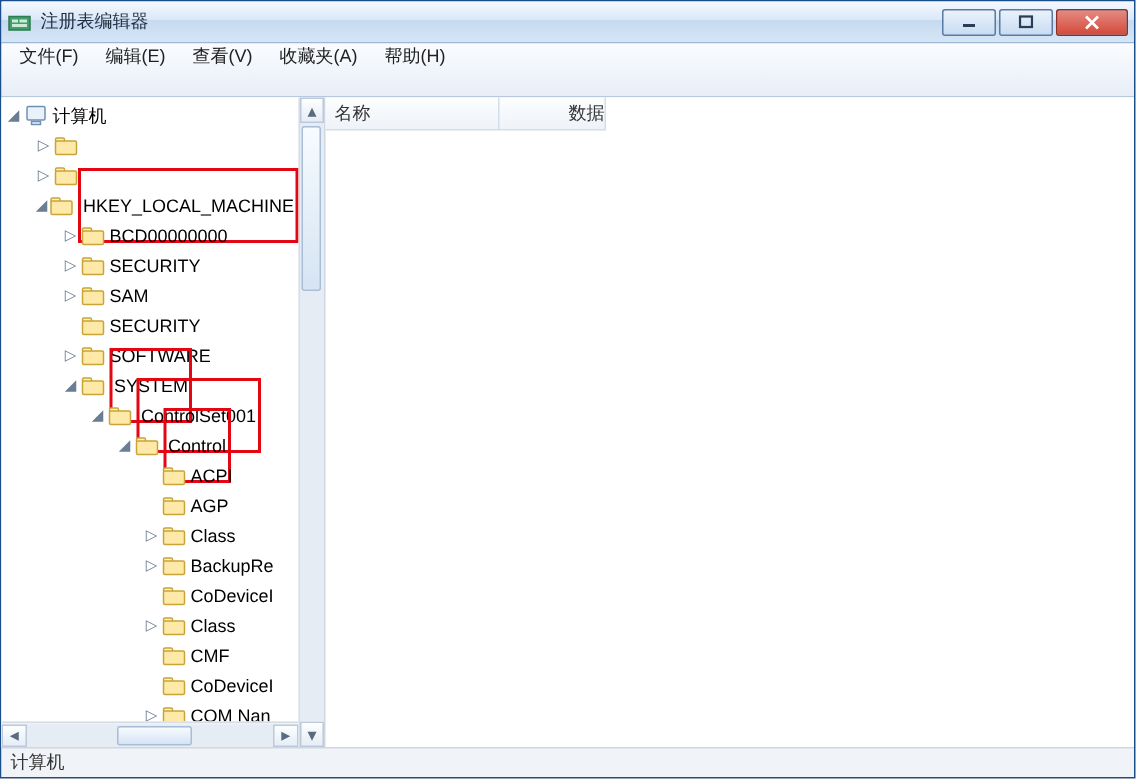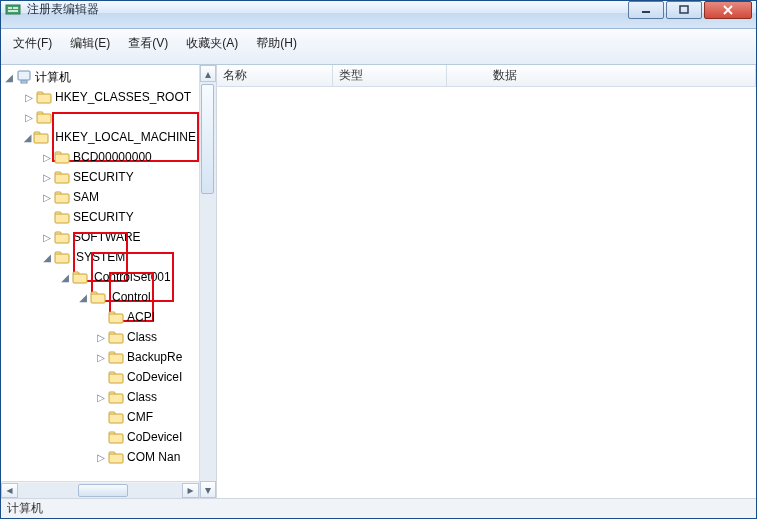--- a/index.html
+++ b/index.html
@@ -1,25 +1,25 @@
 <!DOCTYPE html>
 <html><head>
 <meta charset="utf-8">
 <style>
   * { box-sizing: border-box; margin: 0; padding: 0; font-family: "Microsoft YaHei", "Segoe UI", Tahoma, sans-serif; font-size: 12px; }
   body { background: #666; width: 757px; height: 519px; overflow: hidden; }
   .window { width: 757px; height: 519px; display: flex; flex-direction: column; border: 1px solid #1a4e8a; background: #fff; }
-  .titlebar { height: 28px; background: linear-gradient(to bottom, #f4f9ff 0%, #dbe8f8 45%, #c6d9ef 46%, #d6e6f7 100%); display: flex; padding: 0 4px; border-bottom: 1px solid #9cb7d6; }
+  .titlebar { height: 28px; background: linear-gradient(to bottom, #f4f9ff 0%, #dbe8f8 45%, #c6d9ef 46%, #d6e6f7 100%); display: flex; align-items: center; padding: 0 4px; border-bottom: 1px solid #9cb7d6; }
   .titlebar-icon { width: 16px; height: 16px; margin-right: 6px; }
   .titlebar-title { flex: 1; color: #1f2c3d; }
   .winbtns { display: flex; gap: 2px; }
   .winbtn { width: 36px; height: 18px; border: 1px solid #5a7aa4; border-radius: 2px; display: flex; align-items: center; justify-content: center; background: linear-gradient(to bottom,#eaf2fb,#c8dcf2); }
   .winbtn.close { width: 48px; background: linear-gradient(to bottom,#e58a82,#d34a3a); border-color:#8b2f24; }
   .winbtn svg { display:block; }
-  .menubar { height: 36px; background: linear-gradient(to bottom,#fafcff,#e7eef8); border-bottom:1px solid #b8c9de; display:flex; align-items:flex-start; padding: 4px 4px; gap: 2px; }
+  .menubar { height: 36px; background: linear-gradient(to bottom,#fafcff,#e7eef8); border-bottom:1px solid #b8c9de; display:flex; align-items:flex-end; padding: 16px 4px; gap: 2px; }
   .menubar span { padding: 2px 8px; color:#222; }
   .client { flex:1; display:flex; min-height:0; background:#fff; }
   .left-pane { width: 216px; border-right:1px solid #d0d7e1; display:flex; flex-direction:column; min-height:0; background:#fff; }
   .tree-wrap { flex:1; overflow:hidden; position:relative; }
   .tree { position:absolute; top:0; left:0; right:0; bottom:17px; overflow:hidden; padding-top:2px; }
   .hscroll { position:absolute; left:0; right:0; bottom:0; height:17px; background:#eef2f7; border-top:1px solid #d5dde7; display:flex; align-items:center; }
   .hscroll .arrow { width:17px; height:15px; background:linear-gradient(to bottom,#fdfefe,#e6edf6); border:1px solid #bcc9da; display:flex; align-items:center; justify-content:center; color:#5a6b80; }
   .hscroll .track { flex:1; height:15px; background:#e6ecf4; position:relative; }
   .hscroll .thumb { position:absolute; top:1px; left:60px; width:50px; height:13px; background:linear-gradient(to bottom,#f6fbff,#d6e4f3); border:1px solid #a9bdd6; border-radius:2px; }
   .vscroll { width:17px; background:#eef2f7; border-left:1px solid #d5dde7; display:flex; flex-direction:column; }
@@ -28,21 +28,21 @@
   .vscroll .thumb { position:absolute; left:1px; top:2px; width:13px; height:110px; background:linear-gradient(to bottom,#f6fbff,#d6e4f3); border:1px solid #a9bdd6; border-radius:2px; }
   .row { height:20px; display:flex; align-items:center; white-space:nowrap; position:relative; }
   .row .twisty { width:12px; display:flex; justify-content:center; color:#6b7d93; font-size:10px; }
   .row .icon { width:16px; height:16px; margin:0 3px 0 1px; flex:none; }
   .row .lbl { color:#000; }
   .hl { border:2px solid #e30613; padding:16px 1px; margin:-1px 0; }
   .indent { display:inline-block; flex:none; }
   .folder-svg rect.body { fill:#ffe9a9; stroke:#c9a436; }
   .folder-svg rect.tab { fill:#fff0c2; stroke:#c9a436; }
   .computer-svg rect { fill:#e9f2fb; stroke:#6f90b6; }
-  .right-pane { flex:1; display:flex; flex-direction:column; }
+  .right-pane { flex:1; display:flex; flex-direction:row; }
   .rheader { height:22px; background:linear-gradient(to bottom,#fdfefe,#eef3f9); border-bottom:1px solid #d5dde7; display:flex; }
   .rheader .col { border-right:1px solid #d5dde7; display:flex; align-items:center; padding-left:6px; color:#333; }
   .rheader .col.name { width:116px; }
   .rheader .col.type { width:114px; }
   .rheader .col.data { flex:1;margin-left:40px; }
   .statusbar { height:20px; background:#f0f3f7; border-top:1px solid #d0d7e1; display:flex; align-items:center; padding:0 6px; color:#333; }
 </style>
 </head>
 <body>
 
@@ -97,21 +97,20 @@
                 </svg>
                 <span class="lbl">计算机</span>
               </div>
               <div class="row">
                 <span class="indent" style="width:22px"></span>
                 <span class="twisty">▷</span>
                 <svg class="icon folder-svg" viewBox="0 0 16 16">
                   <rect class="tab" x="1" y="3" width="6" height="3" rx="1"></rect>
                   <rect class="body" x="1" y="5" width="14" height="9" rx="1"></rect>
                 </svg>
-                <span class="lbl">HKEY_CLASSES_ROOT</span>
               </div>
               <div class="row">
                 <span class="indent" style="width:22px"></span>
                 <span class="twisty">▷</span>
                 <svg class="icon folder-svg" viewBox="0 0 16 16">
                   <rect class="tab" x="1" y="3" width="6" height="3" rx="1"></rect>
                   <rect class="body" x="1" y="5" width="14" height="9" rx="1"></rect>
                 </svg>
               </div>
               <div class="row">
@@ -196,20 +195,29 @@
                 <span class="lbl hl">Control</span>
               </div>
               <div class="row">
                 <span class="indent" style="width:94px"></span>
                 <span class="twisty"></span>
                 <svg class="icon folder-svg" viewBox="0 0 16 16">
                   <rect class="tab" x="1" y="3" width="6" height="3" rx="1"></rect>
                   <rect class="body" x="1" y="5" width="14" height="9" rx="1"></rect>
                 </svg>
                 <span class="lbl">ACPI</span>
+              </div>
+              <div class="row">
+                <span class="indent" style="width:94px"></span>
+                <span class="twisty"></span>
+                <svg class="icon folder-svg" viewBox="0 0 16 16">
+                  <rect class="tab" x="1" y="3" width="6" height="3" rx="1"></rect>
+                  <rect class="body" x="1" y="5" width="14" height="9" rx="1"></rect>
+                </svg>
+                <span class="lbl">AGP</span>
               </div>
               <div class="row">
                 <span class="indent" style="width:94px"></span>
                 <span class="twisty">▷</span>
                 <svg class="icon folder-svg" viewBox="0 0 16 16">
                   <rect class="tab" x="1" y="3" width="6" height="3" rx="1"></rect>
                   <rect class="body" x="1" y="5" width="14" height="9" rx="1"></rect>
                 </svg>
                 <span class="lbl">Class</span>
               </div>
@@ -282,21 +290,20 @@
               <div class="thumb"></div>
             </div>
           <div class="arrow">▾</div>
         </div>
       </div>
     </div>
 
     <div class="right-pane">
       <div class="rheader">
         <div class="col name">名称</div>
-        <div class="col type">类型</div>
         <div class="col data">数据</div>
       </div>
       <div style="flex:1; background:#fff;"></div>
     </div>
   </div>
 
   <div class="statusbar">
     <span>计算机</span>
   </div>
 </div>

